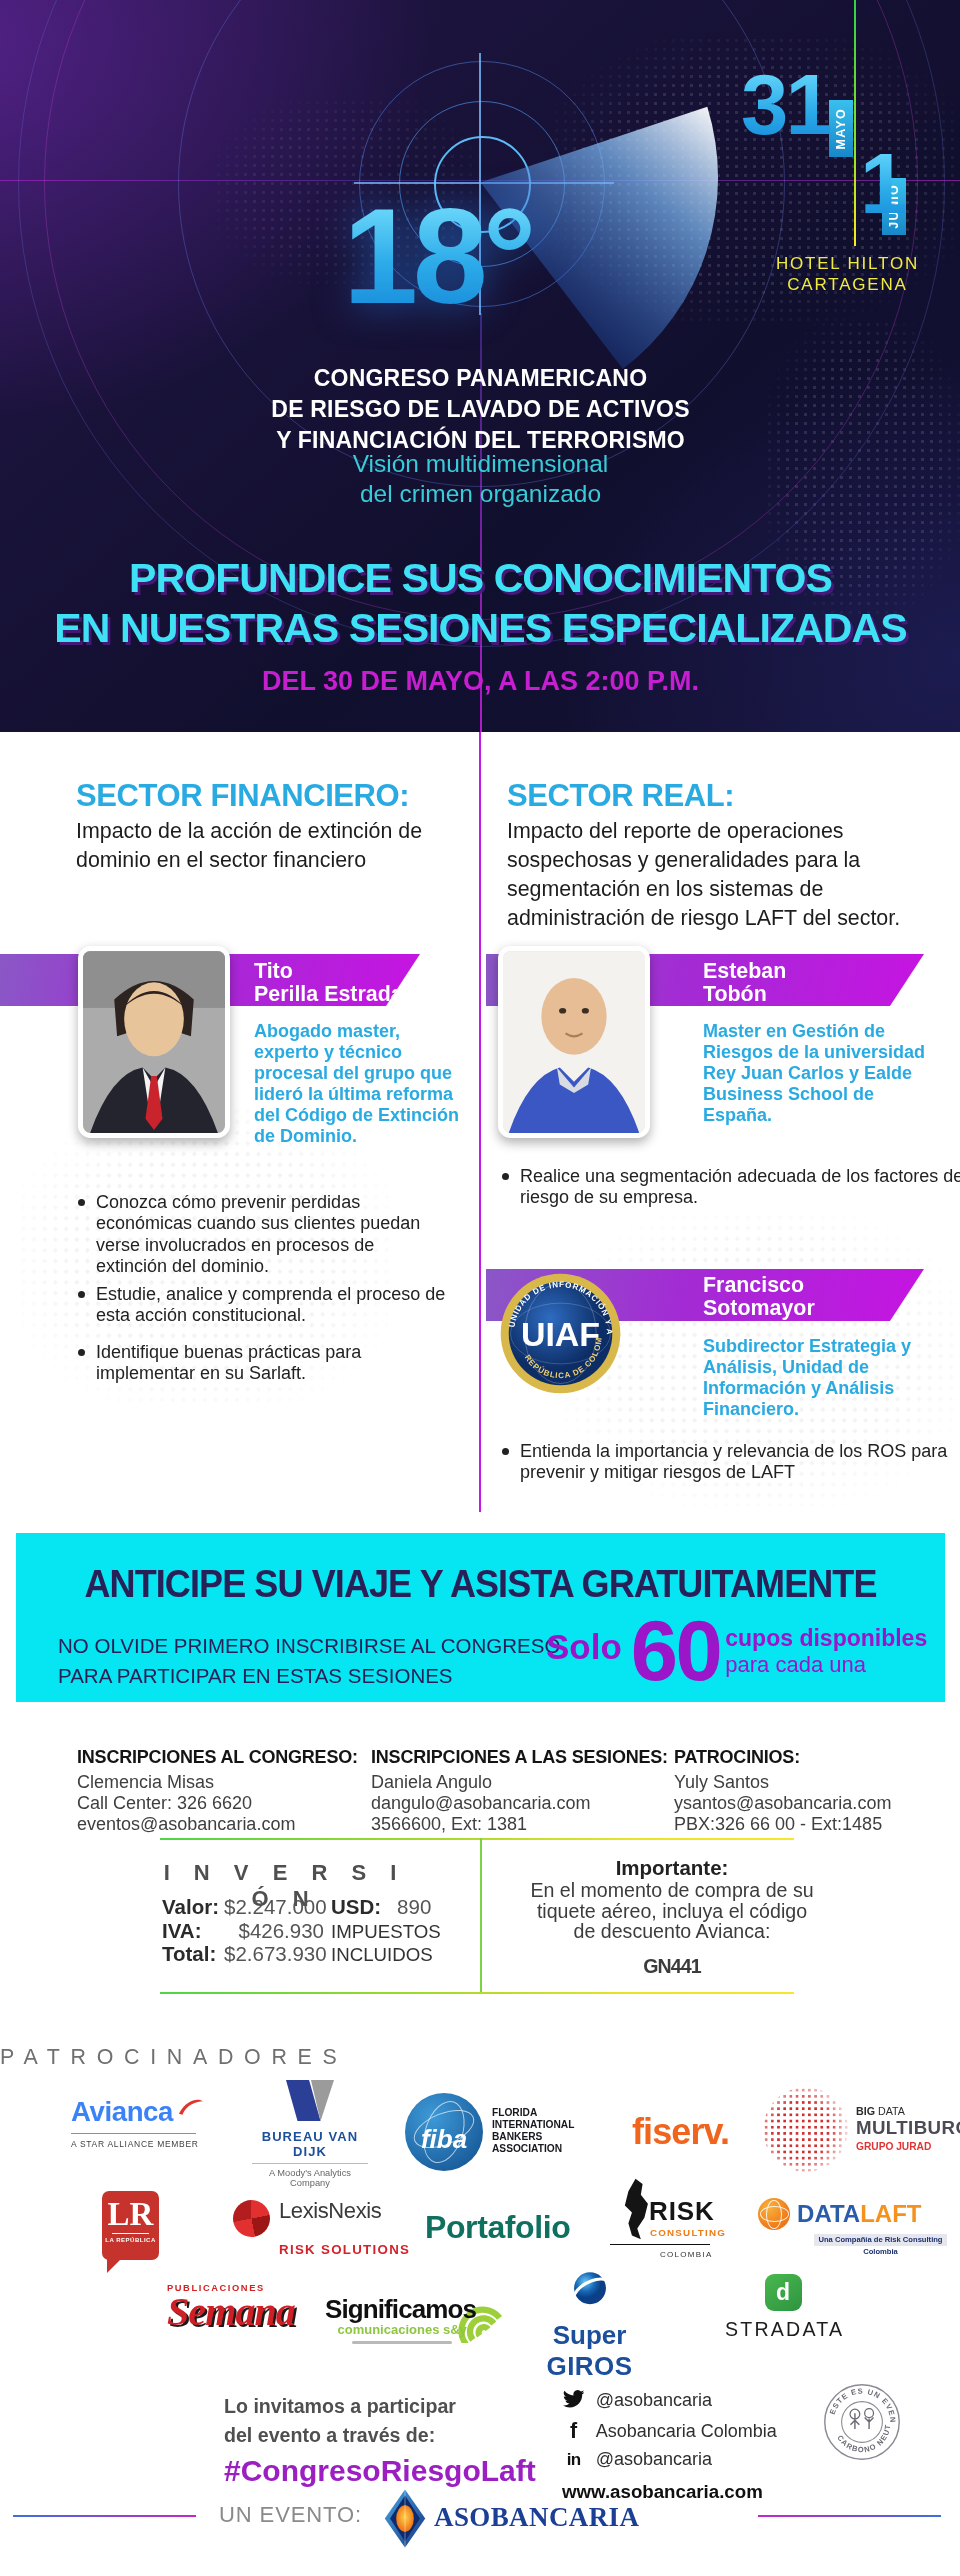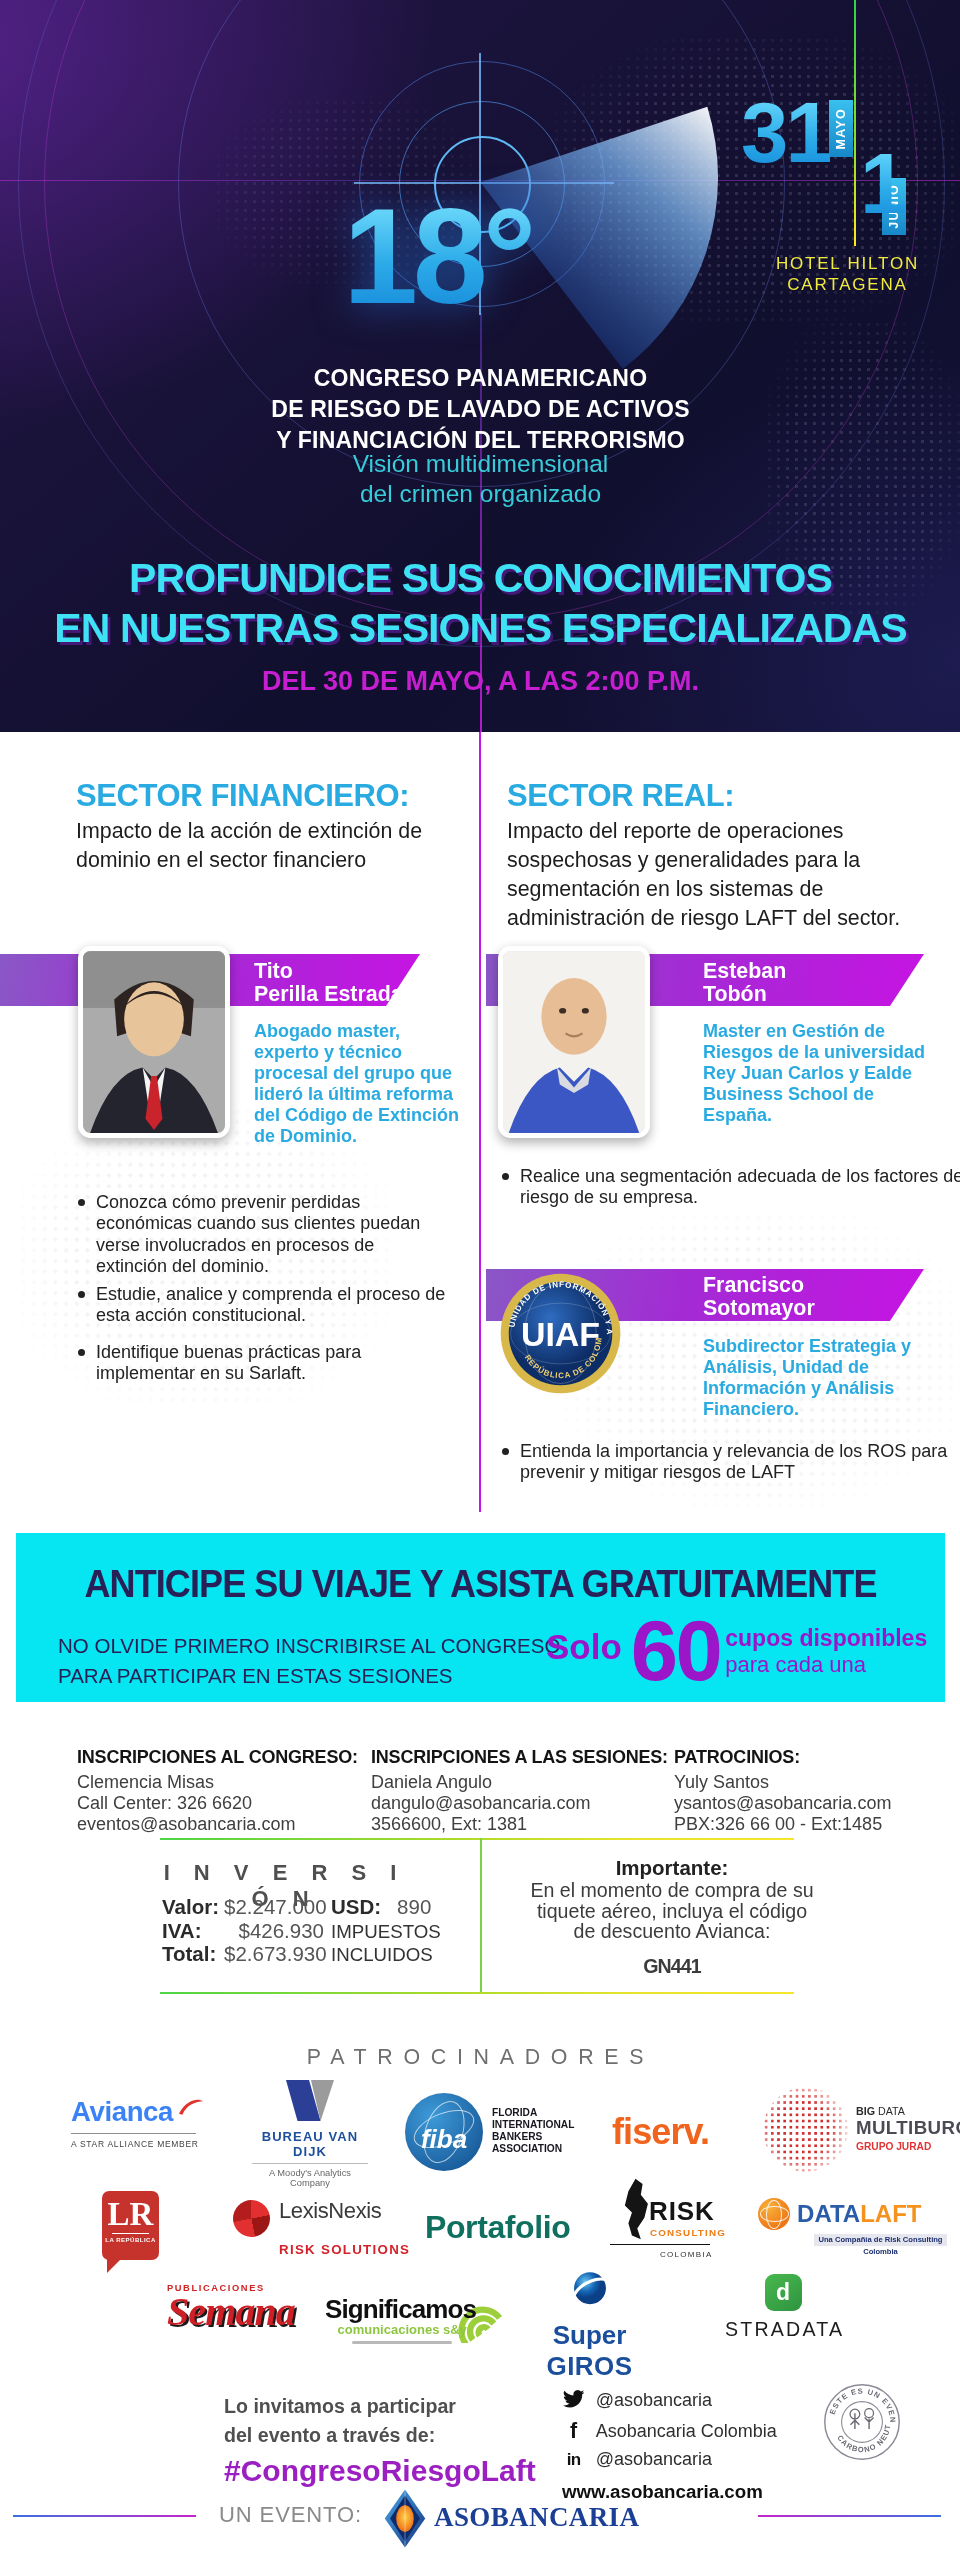--- a/index.html
+++ b/index.html
@@ -33,21 +33,21 @@
         background-size:9px 9px;
         -webkit-mask-image:radial-gradient(ellipse at center,#000 52%,transparent 80%);
         mask-image:radial-gradient(ellipse at center,#000 52%,transparent 80%);}
   .edition{left:343px;top:189px;font-size:135px;font-weight:800;letter-spacing:-5.3px;line-height:1;
         background:linear-gradient(180deg,#7ce4ff 0%,#2cabe9 55%,#1486d8 100%);
         -webkit-background-clip:text;background-clip:text;color:transparent;
         filter:drop-shadow(0 0 19.6px rgba(40,140,255,.55));z-index:6;}
   .bignum{font-weight:800;font-size:85px;line-height:1;letter-spacing:-2.7px;
         background:linear-gradient(180deg,#6edeff 0%,#2aa9e8 60%,#158ad9 100%);
         -webkit-background-clip:text;background-clip:text;color:transparent;z-index:5;}
-  .d31{left:741px;top:90px;}
+  .d31{left:741px;top:62px;}
   .d1{left:860px;top:141px;}
   .mtab{width:24px;height:57px;background:linear-gradient(180deg,#38c0ee,#1787c8);
         display:flex;align-items:center;justify-content:center;z-index:4;}
   .mtab span{writing-mode:vertical-rl;transform:rotate(180deg);color:#fff;font-size:12.5px;
         font-weight:800;letter-spacing:1.3px;}
   .tmayo{left:829px;top:100px;}
   .tjunio{left:882px;top:178px;}
   .venue{left:752px;top:254px;width:191px;text-align:center;color:#f0ec3e;font-size:17px;
         font-weight:400;letter-spacing:1.8px;line-height:20.5px;z-index:5;}
   .congress{left:0;top:363px;width:961px;text-align:center;color:#ffffff;font-size:23px;
@@ -114,42 +114,42 @@
   .inv-rows .val{display:inline-block;width:100px;text-align:right;color:#555;}
   .usd-block{position:absolute;left:331px;top:1895px;font-size:18.7px;line-height:23.6px;color:#333;}
   .usd-block .lab{font-weight:800;color:#2b2b2b;font-size:20.5px;}
   .usd-block .val{color:#555;font-size:20.5px;margin-left:16px;}
   .imp-block{position:absolute;left:485px;top:1856px;width:374px;text-align:center;}
   .imp-block h4{margin:0;font-size:20.5px;font-weight:800;color:#222;}
   .imp-block div{font-size:19.6px;color:#3c3c3c;line-height:20.5px;}
   .imp-code{margin-top:14.2px;font-size:41px;font-weight:800;color:#8d13c9;letter-spacing:-0.9px;}
 
   
-  .spon-title{position:absolute;left:0;top:2045px;width:961px;text-align:center;font-size:21.4px;
+  .spon-title{position:absolute;left:0;top:2045px;width:961px;font-size:21.4px;
         color:#6f6f6f;letter-spacing:10.7px;font-weight:400;}
   .logo{position:absolute;}
   .avianca .word{font-size:27.6px;font-weight:800;color:#3b82f6;letter-spacing:-0.4px;}
   .avianca .rule{border-top:1.3px solid #8f8f8f;margin-top:5.3px;width:125px;}
   .avianca .sub{font-size:8.5px;color:#3f3f3f;letter-spacing:0.7px;margin-top:4.4px;}
   .bvd{width:116px;text-align:center;}
   .bvd .tri{position:relative;width:48px;height:41px;margin:0 auto;}
   .bvd .tri i{position:absolute;inset:0;display:block;}
   .bvd .t1{background:#2b3f96;clip-path:polygon(0 0,48% 0,72% 100%,24% 100%);}
   .bvd .t2{background:#9b9b9b;clip-path:polygon(52% 0,100% 0,72% 100%);}
   .bvd .name{margin-top:8px;font-size:13px;font-weight:800;color:#1d4f9b;letter-spacing:1.1px;}
   .bvd .sub{margin-top:4.4px;font-size:9.3px;color:#666;border-top:0.9px solid #bbb;padding-top:3.6px;}
   .fiba .ball{position:absolute;left:0;top:0;width:78px;height:78px;border-radius:50%;
         background:radial-gradient(circle at 35% 30%,#3e9ad8,#1b5f9e 75%);}
   .fiba .ball em{position:absolute;left:0;right:0;bottom:16px;text-align:center;color:#fff;
         font-size:26px;font-weight:800;font-style:italic;}
   .fiba .orbit{position:absolute;border:1.3px solid rgba(255,255,255,.65);border-radius:50%;}
   .fiba .o1{left:7.1px;top:19.6px;width:62px;height:30px;transform:rotate(-22deg);}
   .fiba .o2{left:19.6px;top:7.1px;width:36px;height:62px;transform:rotate(18deg);}
   .fiba .txt{position:absolute;left:87px;top:14.2px;font-size:10.2px;font-weight:800;color:#17171f;line-height:12px;}
-  .fiserv{font-size:36px;font-weight:800;color:#f0641e;letter-spacing:-0.9px;}
+  .fiserv{font-size:36px;font-weight:800;color:#f0641e;letter-spacing:-0.9px;margin-left:20px;}
   .multi .sphere{position:absolute;left:0;top:0;width:85px;height:85px;border-radius:50%;
         background-image:radial-gradient(#d03030 1.4px,transparent 1.6px);background-size:6.2px 6.2px;
         -webkit-mask-image:radial-gradient(circle at 45% 50%,#000 45%,rgba(0,0,0,.25) 72%,transparent 95%);
         mask-image:radial-gradient(circle at 45% 50%,#000 45%,rgba(0,0,0,.25) 72%,transparent 95%);}
   .multi .txt{position:absolute;left:93px;top:18px;}
   .multi .l1{font-size:10.7px;color:#2b2b2b;}
   .multi .l1 b{font-weight:800;}
   .multi .l2{font-size:18.7px;font-weight:700;color:#4b4b55;letter-spacing:0.4px;}
   .multi .l3{font-size:10.2px;font-weight:800;color:#e03434;margin-top:1.8px;}
   .lr{width:57px;height:69px;background:#c6332d;border-radius:7.1px;text-align:center;color:#fff;}

